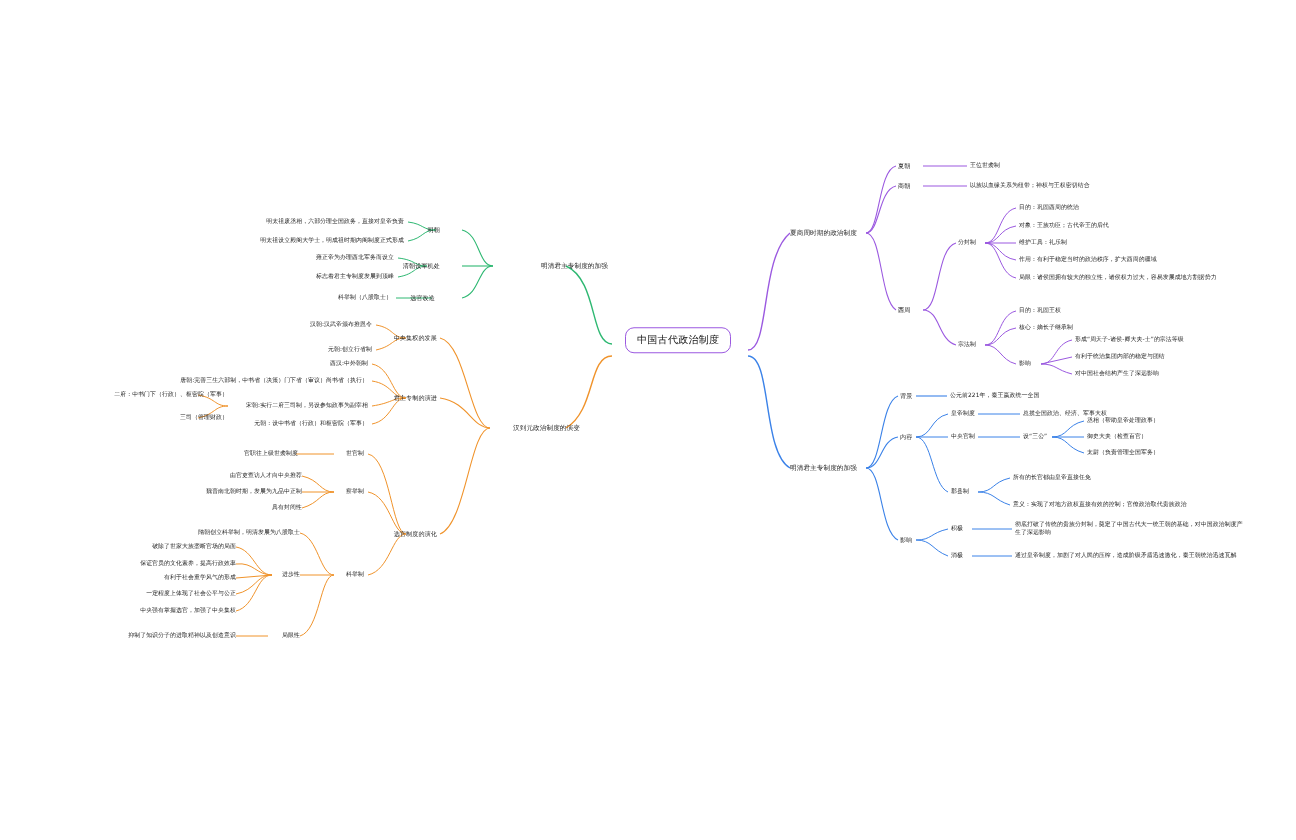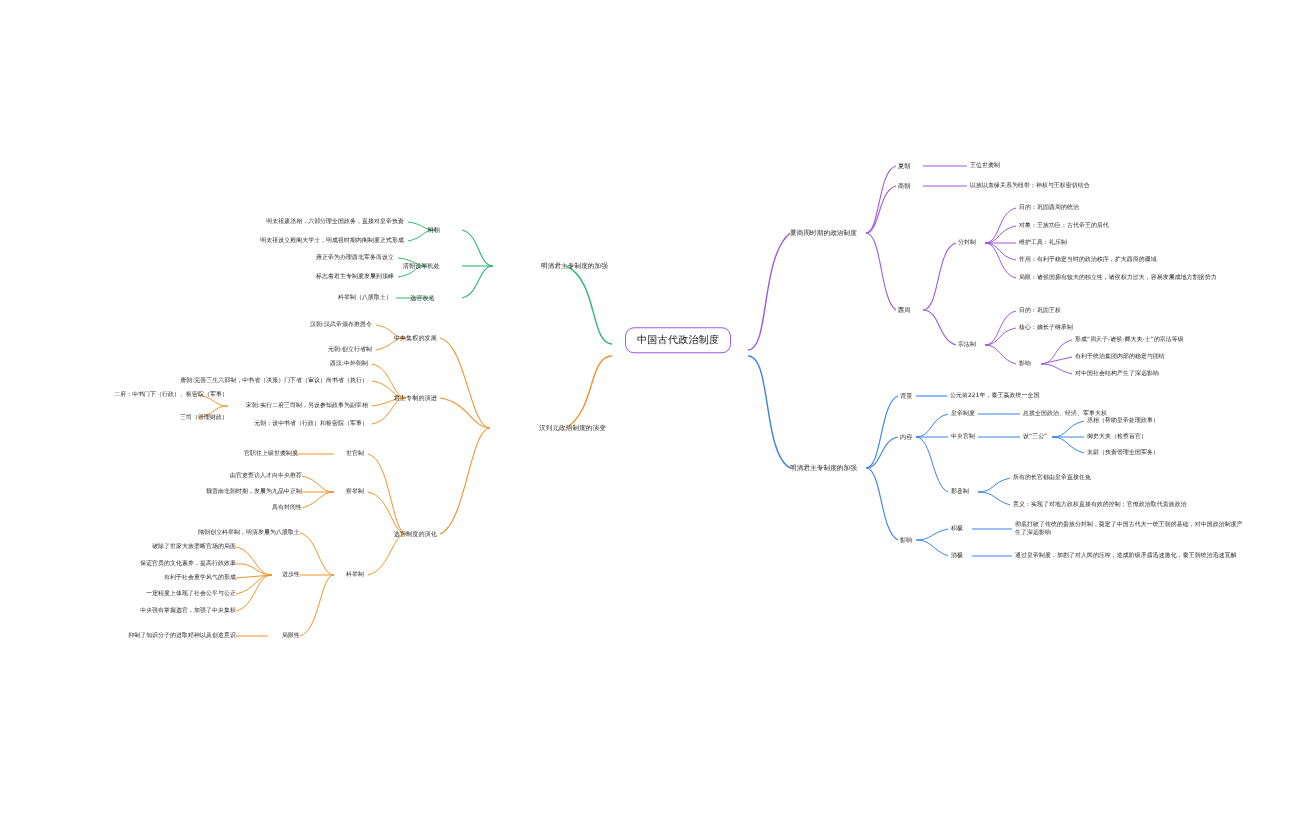--- a/index.html
+++ b/index.html
@@ -203,21 +203,21 @@
   <div class="node leaf ta-r" style="right:892px; top:222px; transform:translateY(-50%);">明太祖废丞相，六部分理全国政务，直接对皇帝负责</div>
   <div class="node leaf ta-r" style="right:892px; top:241px; transform:translateY(-50%);">明太祖设立殿阁大学士，明成祖时期内阁制度正式形成</div>
 
   <div class="node lvl2 ta-r" style="right:856px; top:266px; transform:translateY(-50%);">清朝设军机处</div>
   <div class="node leaf ta-r" style="right:902px; top:258px; transform:translateY(-50%);">雍正帝为办理西北军务而设立</div>
   <div class="node leaf ta-r" style="right:902px; top:277px; transform:translateY(-50%);">标志着君主专制度发展到顶峰</div>
 
   <div class="node lvl2 ta-r" style="right:861px; top:298px; transform:translateY(-50%);">选官改造</div>
   <div class="node leaf ta-r" style="right:904px; top:298px; transform:translateY(-50%);">科举制（八股取士）</div>
 
-  <div class="node lvl1 ta-r" style="left:494px; top:428px; transform:translateY(-50%);">汉到元政治制度的演变</div>
+  <div class="node lvl1 ta-r" style="left:468px; top:428px; transform:translateY(-50%);">汉到元政治制度的演变</div>
 
   <div class="node lvl2 ta-r" style="right:859px; top:338px; transform:translateY(-50%);">中央集权的发展</div>
   <div class="node leaf ta-r" style="right:924px; top:325px; transform:translateY(-50%);">汉朝:汉武帝颁布推恩令</div>
   <div class="node leaf ta-r" style="right:924px; top:350px; transform:translateY(-50%);">元朝:创立行省制</div>
 
   <div class="node lvl2 ta-r" style="right:859px; top:398px; transform:translateY(-50%);">君主专制的演进</div>
   <div class="node leaf ta-r" style="right:928px; top:364px; transform:translateY(-50%);">西汉:中外朝制</div>
   <div class="node leaf ta-r" style="right:928px; top:381px; transform:translateY(-50%);">唐朝:完善三生六部制，中书省（决策）门下省（审议）尚书省（执行）</div>
   <div class="node leaf ta-r" style="right:928px; top:406px; transform:translateY(-50%);">宋朝:实行二府三司制，另设参知政事为副宰相</div>
   <div class="node leaf ta-r" style="right:1068px; top:395px; transform:translateY(-50%);">二府：中书门下（行政）、枢密院（军事）</div>

